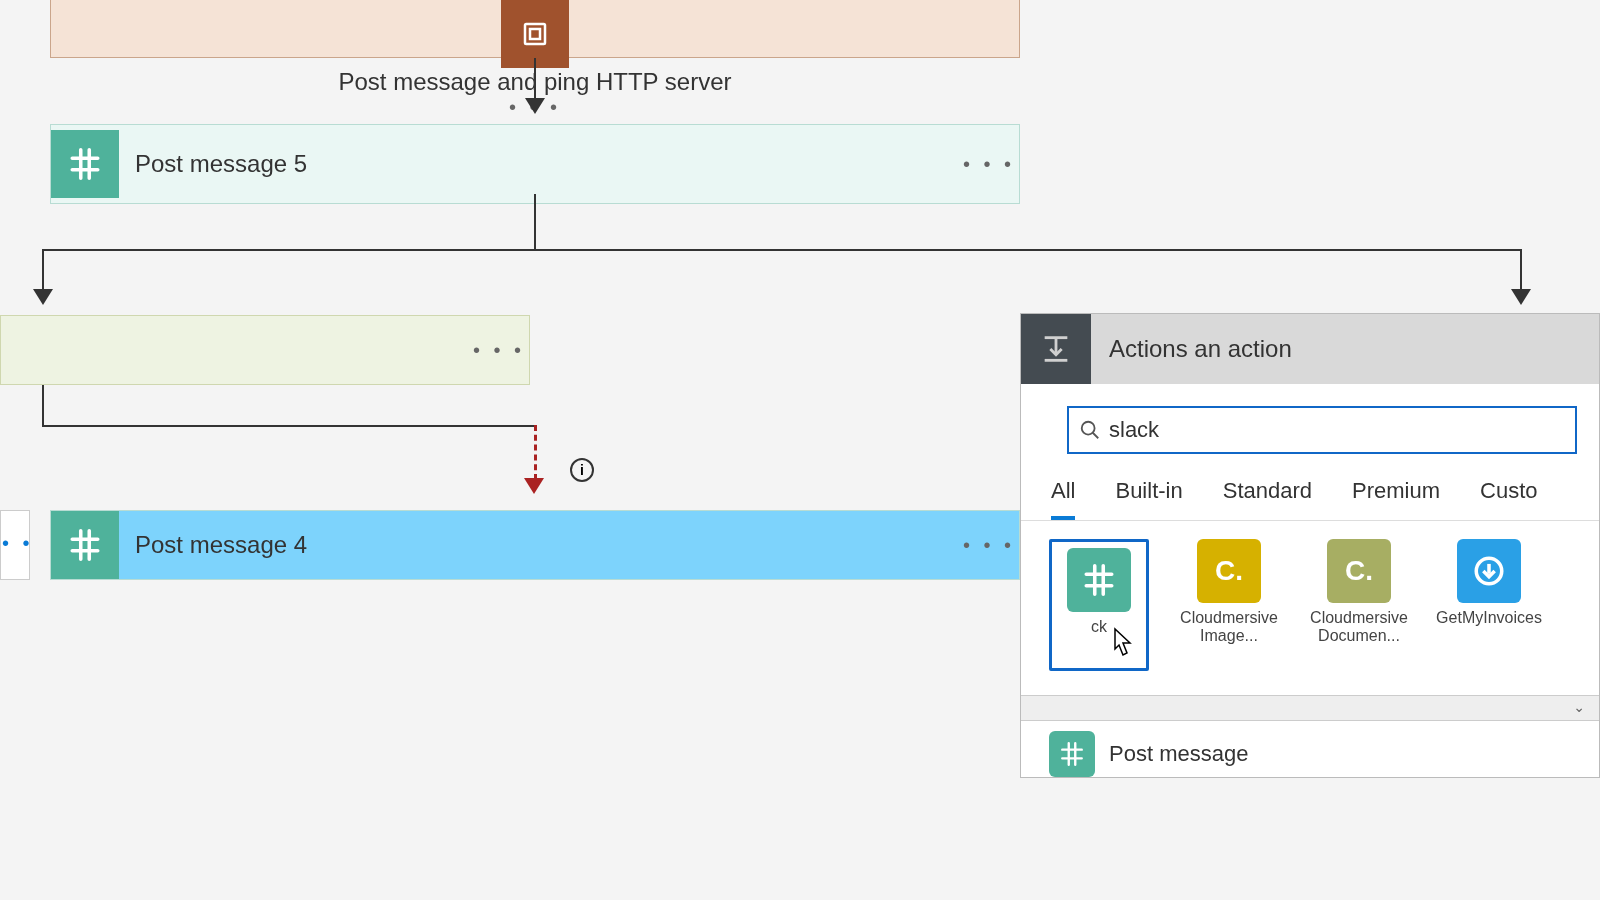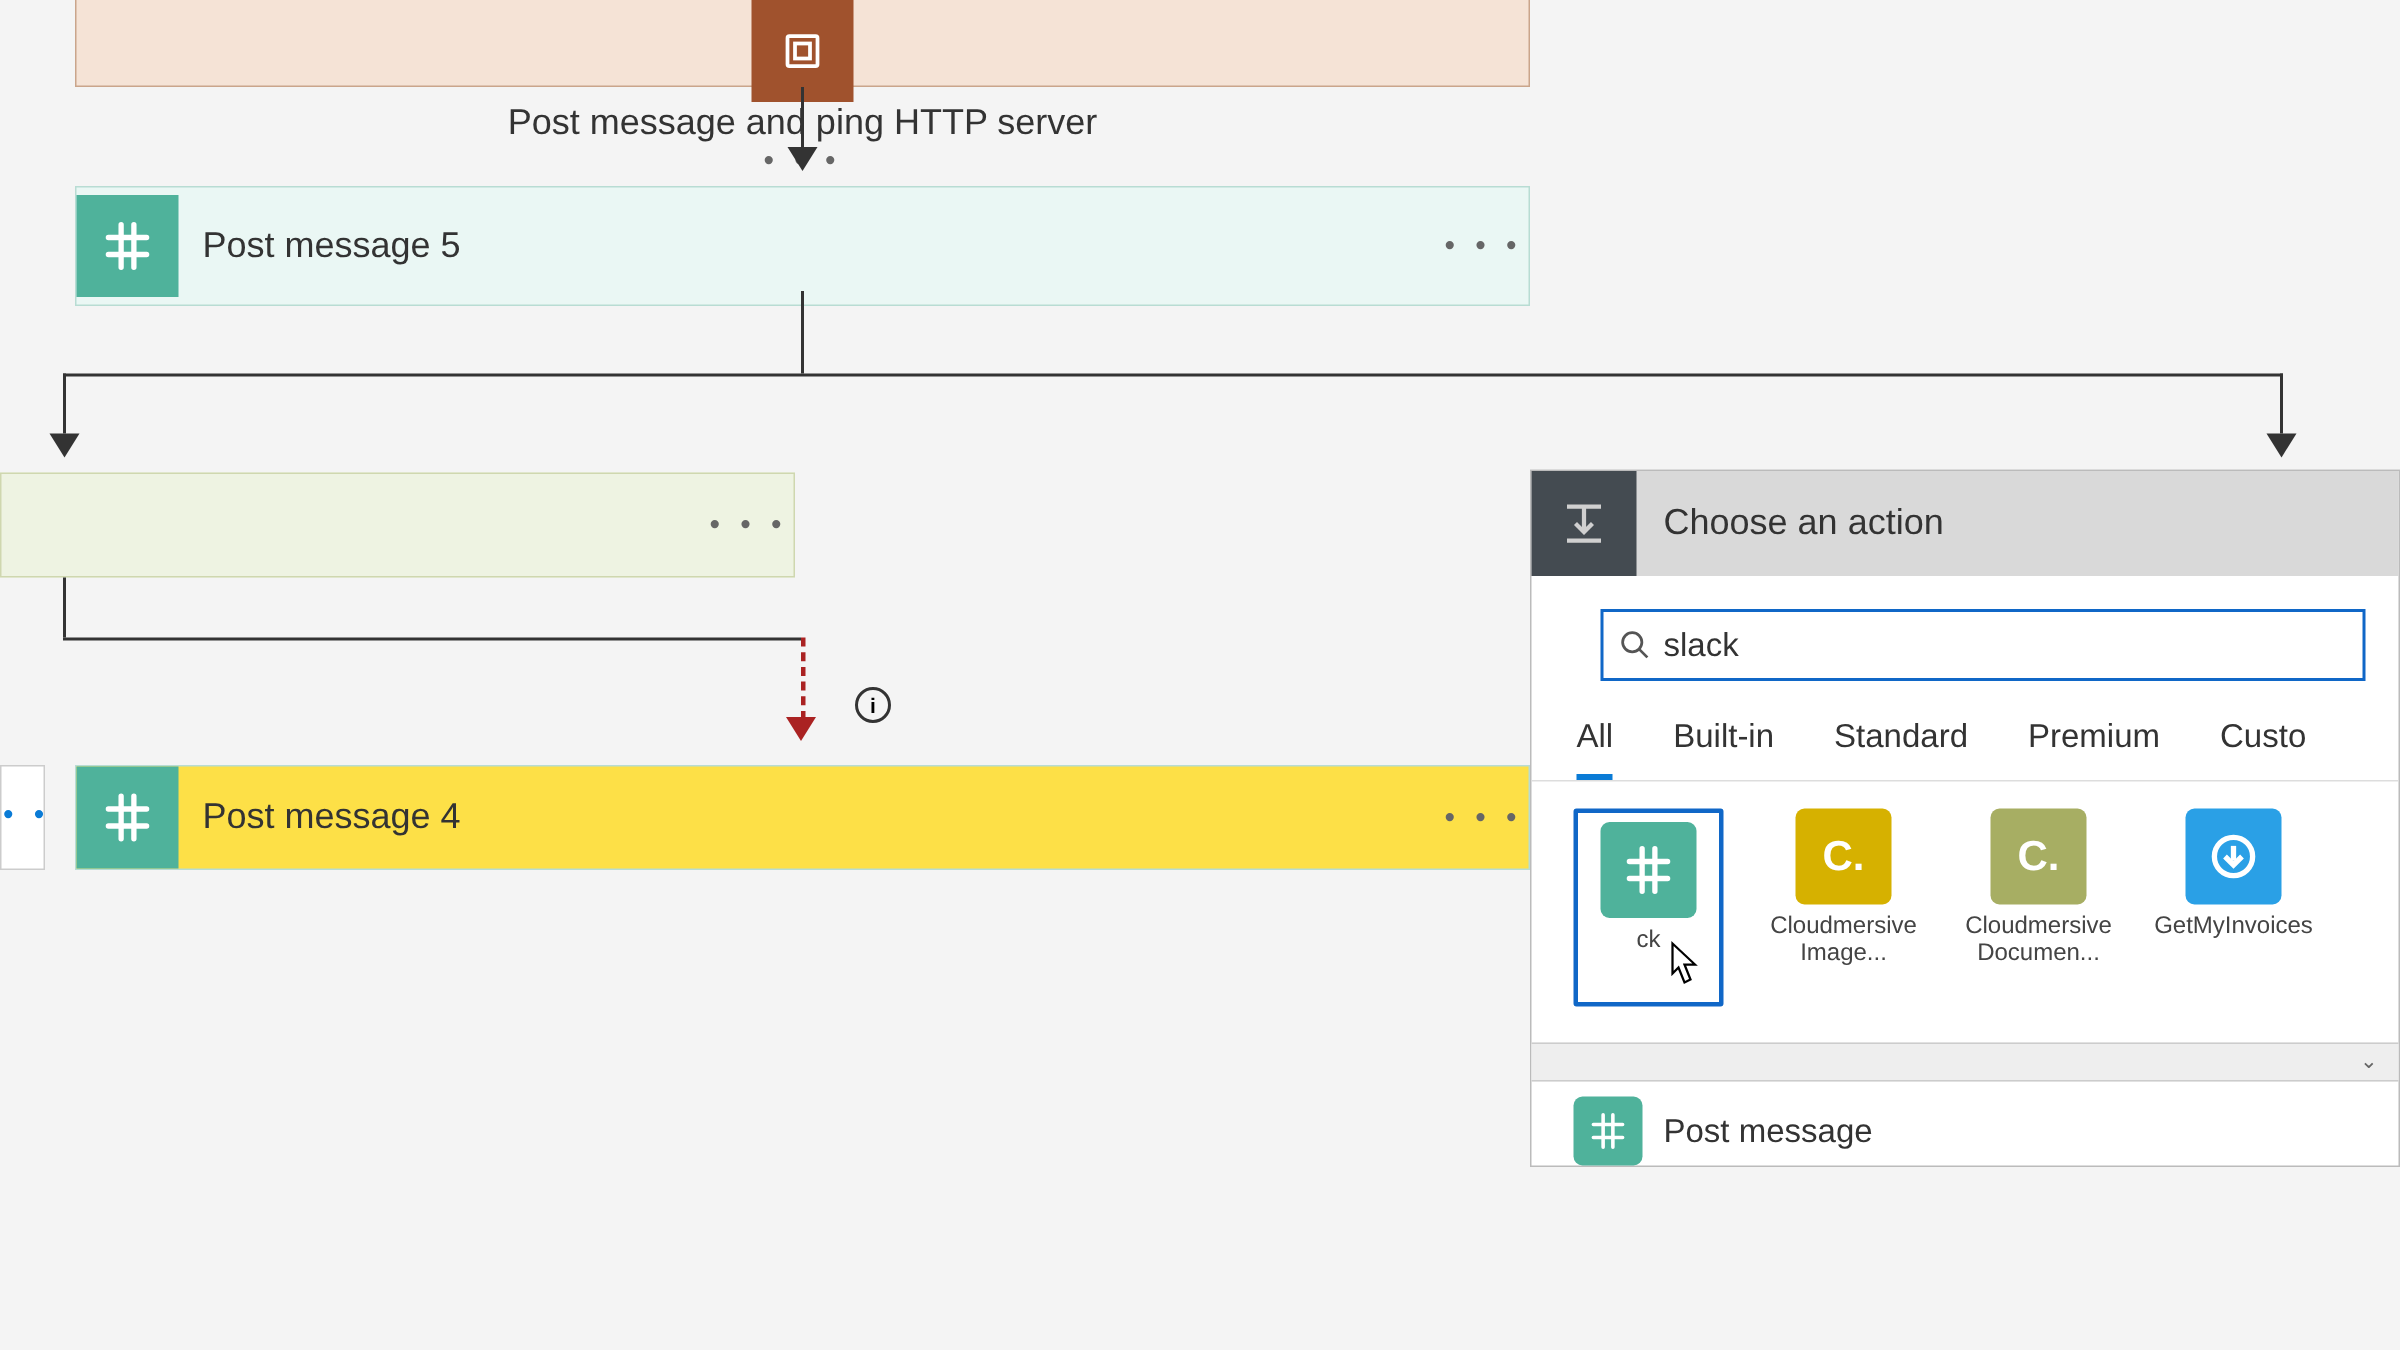--- a/index.html
+++ b/index.html
@@ -270,41 +270,41 @@
 <div class="v-line" style="left:42px; top:385px; height:40px;"></div>
 <div class="h-line" style="left:42px; top:425px; width:492px;"></div>
 <div class="v-dash" style="left:534px; top:425px; height:55px;"></div>
 <div class="arrow-down-red" style="left:524px; top:478px;"></div>
 <div class="info-circle" style="left:570px; top:458px;">i</div>
 
 <div class="flow-step" style="left:0px; top:510px; width:30px; height:70px; background:#fff; border-color:#ccc;">
 </div>
 <div class="left-more-fragment" style="left:2px; top:532px;">• •</div>
 
-<div class="flow-step" style="left:50px; top:510px; width:970px; height:70px; background:#fde047; border-color:#b8dcd3;">
+<div class="flow-step" style="left:50px; top:510px; width:970px; height:70px; background:#7dd3fc; border-color:#b8dcd3;">
   <div class="icon-box slack-icon-bg">
     <svg width="34" height="34" viewBox="0 0 24 24" class="slack-hash" fill="#fff">
       <path d="M9 2v20M15 2v20M3 8h18M3 16h18" stroke="#fff" stroke-width="2.5" stroke-linecap="round"></path>
     </svg>
   </div>
   <div class="label">Post message 4</div>
   <div class="more">• • •</div>
 </div>
 
 <div class="panel">
   <div class="panel-header">
     <div class="icon-box">
       <svg width="34" height="34" viewBox="0 0 24 24" fill="none" stroke="#d0d0d0" stroke-width="2">
         <path d="M4 4h16"></path>
           <path d="M4 20h16"></path>
         <path d="M12 4v12"></path>
           <path d="M8 12l4 4 4-4"></path>
       </svg>
     </div>
-    <div class="title">Choose an action</div>
+    <div class="title">Actions an action</div>
   </div>
 
   <div class="search-wrap">
     <div class="search-box">
       <svg width="22" height="22" viewBox="0 0 24 24" fill="none" stroke="#555" stroke-width="2">
         <circle cx="10" cy="10" r="7"></circle>
           <path d="M21 21l-6-6"></path>
       </svg>
       <input type="text" value="slack" style="">
     </div>

